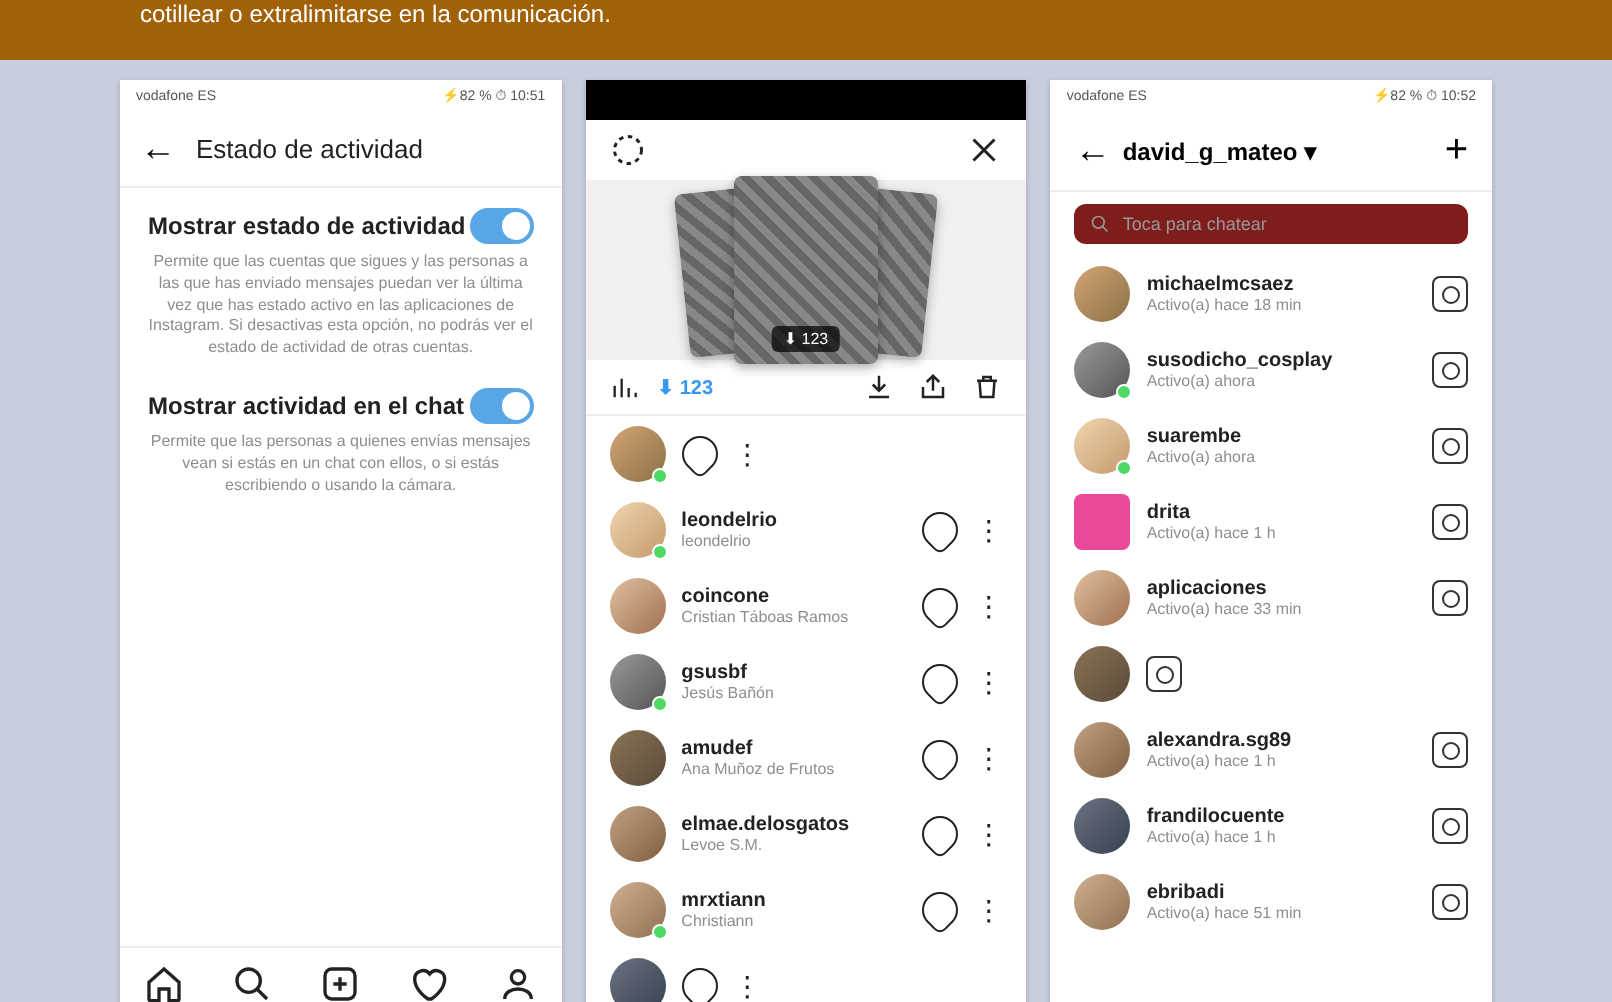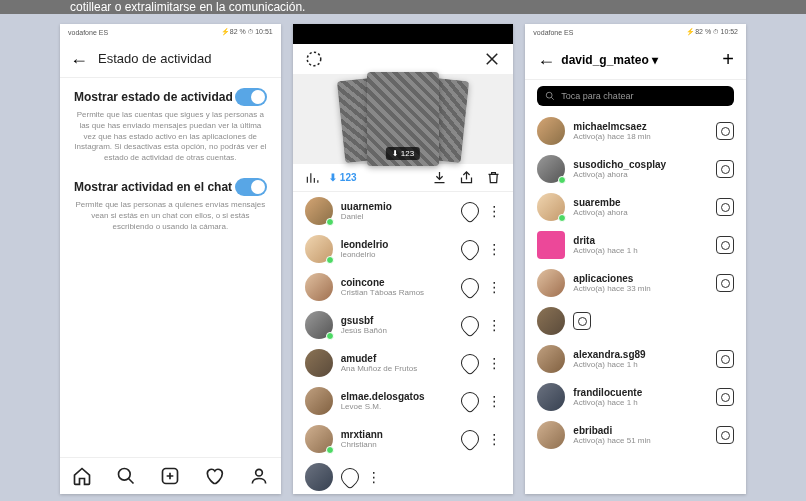--- a/index.html
+++ b/index.html
@@ -1,17 +1,17 @@
 <!DOCTYPE html>
 <html><head>
 <meta charset="utf-8">
 <style>
   * { box-sizing: border-box; margin: 0; padding: 0; font-family: -apple-system, Helvetica, Arial, sans-serif; }
   body { background: #c8cedb; width: 806px; height: 501px; overflow: hidden; }
-  .banner { background: #737373; color: #fff; font-size: 12px; padding: 0 70px 6px; height: 14px; overflow: hidden; }
+  .banner { background: #a16207; color: #fff; font-size: 12px; padding: 0 70px 6px; height: 30px; overflow: hidden; }
   .stage { display: flex; gap: 12px; padding: 10px 60px 0; }
   .phone { background: #fff; width: 240px; height: 470px; box-shadow: 0 1px 3px rgba(0,0,0,.2); position: relative; overflow: hidden; display: flex; flex-direction: column; }
   .statusbar { display: flex; justify-content: space-between; align-items: center; padding: 4px 8px; font-size: 7px; color: #555; }
   .statusbar .r { display:flex; gap:3px; align-items:center; }
   .appbar { display: flex; align-items: center; gap: 10px; padding: 8px 10px; border-bottom: 1px solid #eee; }
   .titlebar { font-weight: 400; font-size: 13px; color: #222; }
   .section { padding: 10px 14px 4px; }
   .optlabel { font-weight: 600; font-size: 12px; color: #222; margin-bottom: 4px; display:flex; justify-content:space-between; align-items:center;}
   .desc { font-size: 8px; color: #8e8e8e; line-height: 1.35; text-align: center; }
   .toggle { width: 32px; height: 18px; background: #58a6e6; border-radius: 10px; position: relative; }
@@ -34,21 +34,21 @@
   .avatar.sq { border-radius:4px; }
   .dot { position:absolute; right:-1px; bottom:-1px; width:8px; height:8px; background:#4cd964; border:1.5px solid #fff; border-radius:50%; }
   .uinfo { flex:1; min-width:0; }
   .uname { font-size:10px; font-weight:600; color:#222; white-space:nowrap; overflow:hidden; text-overflow:ellipsis; }
   .usub { font-size:8px; color:#8e8e8e; white-space:nowrap; overflow:hidden; text-overflow:ellipsis; }
   .bubble { width:18px; height:18px; border:1.3px solid #222; border-radius:50% 50% 50% 4px; transform:rotate(-45deg); }
   .dots { font-size:14px; color:#222; line-height:0; }
 
   .p3-head { display:flex; align-items:center; justify-content:space-between; padding:8px 12px; border-bottom:1px solid #eee; }
   .p3-head .who { display:flex; align-items:center; gap:6px; font-weight:600; font-size:12px; }
-  .search { margin:6px 12px; background:#000000; border-radius:6px; padding:5px 8px; font-size:9px; color:#999; display:flex; gap:6px; align-items:center; }
+  .search { margin:6px 12px; background:#7f1d1d; border-radius:6px; padding:5px 8px; font-size:9px; color:#999; display:flex; gap:6px; align-items:center; }
   .cam { width:18px; height:18px; border:1.3px solid #333; border-radius:4px; position:relative; }
   .cam::after{content:"";position:absolute;width:7px;height:7px;border:1.3px solid #333;border-radius:50%;top:4px;left:4px;}
 
   .av-c1{background:linear-gradient(135deg,#d4a574,#8b6f47);}
   .av-c2{background:linear-gradient(135deg,#999,#555);}
   .av-c3{background:linear-gradient(135deg,#f0d5b0,#c49a6c);}
   .av-c4{background:#ec4899;}
   .av-c5{background:linear-gradient(135deg,#e0c0a0,#a07050);}
   .av-c6{background:linear-gradient(135deg,#8b7355,#5a4a3a);}
   .av-c7{background:linear-gradient(135deg,#c0a080,#806040);}
@@ -140,24 +140,20 @@
       <svg width="15" height="15" viewBox="0 0 24 24" fill="none" stroke="#222" stroke-width="2">
             <path d="M4 7h16M9 7V4h6v3M6 7l1 13h10l1-13"></path>
           </svg>
     </div>
   </div>
   <div class="ulist" id="list2">
         <div class="urow">
     <div class="avatar av-c1">
             <span class="dot"></span>
           </div>
-    <div class="uinfo">
-      <div class="uname">uuarnemio</div>
-      <div class="usub">Daniel</div>
-    </div>
     <span class="bubble"></span>
     <span class="dots">⋮</span>
   </div>
         <div class="urow">
     <div class="avatar av-c3">
             <span class="dot"></span>
           </div>
     <div class="uinfo">
       <div class="uname">leondelrio</div>
       <div class="usub">leondelrio</div>

